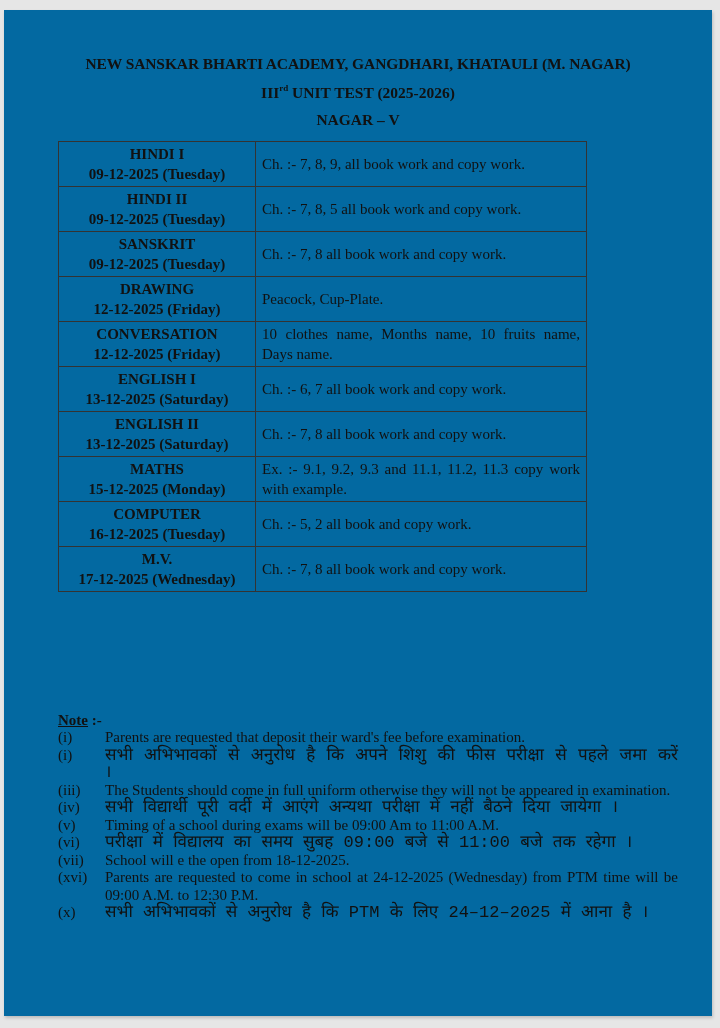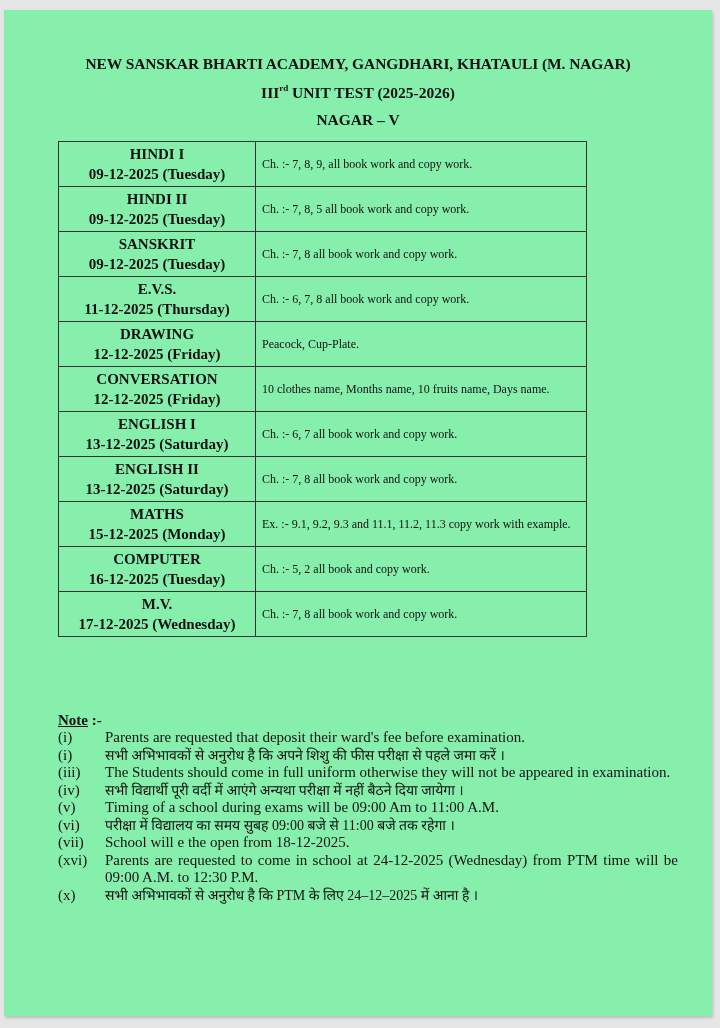--- a/index.html
+++ b/index.html
@@ -8,21 +8,21 @@
       background: #e6e6e6;
       position: relative;
       overflow: hidden;
       font-family: "Liberation Serif", "DejaVu Serif", serif;
       color: #111;
     }
     .paper {
       position: absolute;
       left: 4px; top: 10px;
       width: 708px; height: 1006px;
-      background: #86efac;
+      background: #0369a1;
       box-shadow: 1px 2px 3px rgba(0,0,0,0.18);
     }
     .hdr {
       position: absolute; left: 0; width: 100%;
       text-align: center; font-weight: bold;
     }
     .hdr.school { top: 45px; font-size: 15.5px; letter-spacing: -0.1px; }
     .hdr.test { top: 73px; font-size: 15.5px; }
     .hdr.test sup { font-size: 9px; vertical-align: 7px; }
     .hdr.cls { top: 101px; font-size: 15.5px; }
@@ -45,38 +45,38 @@
       font-weight: bold;
       line-height: 20px;
       font-size: 15px;
     }
     td.subj .nm { display: block; }
     td.subj .dt { display: block; }
     td.desc {
       padding: 0 6px !important;
       text-align: justify;
       line-height: 20px;
-      font-size: 12px;
+      font-size: 15px;
     }
     .notes {
       position: absolute; left: 54px; top: 702px; width: 620px;
       font-size: 15px;
     }
     .note-title {
       font-weight: bold; text-decoration: underline;
       display: inline-block;
     }
     .note-suffix { font-weight: bold; }
     .note-row {
       display: flex;
       line-height: 17.5px;
     }
     .note-num { width: 47px; flex: none; }
     .note-text { flex: 1; text-align: justify; }
-    .note-text.hi { font-family: Liberation Serif, serif; font-size: 14px; }
+    .note-text.hi { font-family: Liberation Mono, monospace; font-size: 17px; }
   </style>
 </head>
 <body>
 
 <div class="paper">
   <div class="hdr school">NEW SANSKAR BHARTI ACADEMY, GANGDHARI, KHATAULI (M. NAGAR)</div>
   <div class="hdr test"><span>III</span><sup>rd</sup><span> UNIT TEST (2025-2026)</span></div>
   <div class="hdr cls">NAGAR – V</div>
 
   <table class="sched">
@@ -97,27 +97,20 @@
         </tr>
         <tr>
           <td class="subj">
             <span class="nm">SANSKRIT</span>
             <span class="dt">09-12-2025 (Tuesday)</span>
           </td>
           <td class="desc">Ch. :- 7, 8 all book work and copy work.</td>
         </tr>
         <tr>
           <td class="subj">
-            <span class="nm">E.V.S.</span>
-            <span class="dt">11-12-2025 (Thursday)</span>
-          </td>
-          <td class="desc">Ch. :- 6, 7, 8 all book work and copy work.</td>
-        </tr>
-        <tr>
-          <td class="subj">
             <span class="nm">DRAWING</span>
             <span class="dt">12-12-2025 (Friday)</span>
           </td>
           <td class="desc">Peacock, Cup-Plate.</td>
         </tr>
         <tr>
           <td class="subj">
             <span class="nm">CONVERSATION</span>
             <span class="dt">12-12-2025 (Friday)</span>
           </td>

